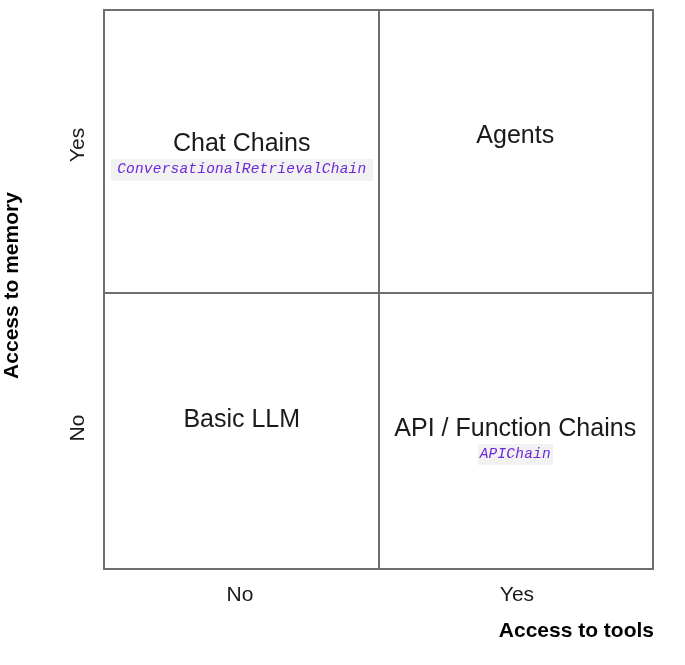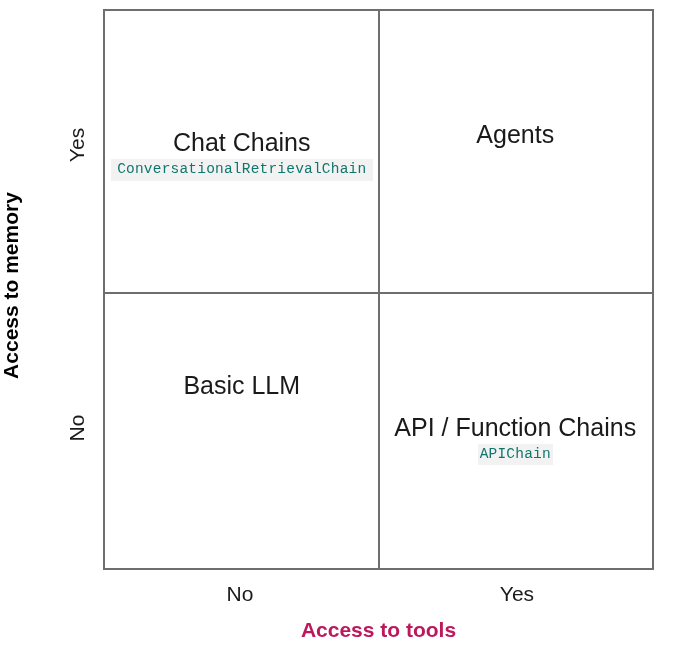--- a/index.html
+++ b/index.html
@@ -55,34 +55,35 @@
     flex-direction: column;
     align-items: center;
   }
   .q-top    { top: 0;     height: 50.6%; justify-content: flex-start; }
   .q-bottom { top: 50.6%; height: 49.4%; justify-content: flex-start; }
   .q-left   { left: 0; }
   .q-right  { left: 50%; }
 
   .q-tl { padding-top: 117px; }
   .q-tr { padding-top: 109px; }
-  .q-bl { padding-top: 78px; }
+  .q-bl { padding-top: 111px; }
   .q-br { padding-top: 120px; border-radius: 11px; }
 
   .q-title {
     font-size: 25px;
     color: #1a1a1a;
     line-height: 1.15;
     white-space: nowrap;
     text-align: center;
   }
   .q-sub {
     font-family: "Liberation Mono", "DejaVu Sans Mono", monospace;
+    font-style: italic;
     font-size: 14.5px;
-    color: #0f766e;
+    color: #6d28d9;
     background: #f2f2f2;
     line-height: 1.5;
     white-space: nowrap;
     margin-top: 2px;
     padding: 0 2px;
     letter-spacing: 0.2px;
   }
   .q-sub.wide {
     display: block;
     width: 258px;
@@ -131,24 +132,24 @@
     white-space: nowrap;
   }
   #xtick-no  { left: 160px; }
   #xtick-yes { left: 437px; }
 
   #xlabel {
     position: absolute;
     left: 103px;
     top: 618px;
     width: 551px;
-    text-align: center;
+    text-align: right;
     font-size: 21px;
     font-weight: bold;
-    color: #be185d;
+    color: #000000;
     white-space: nowrap;
   }
 </style>
 </head>
 <body>
 
 <div id="canvas">
 
   <div id="ylabel">
     <span id="ylabel-inner">Access to memory</span>

